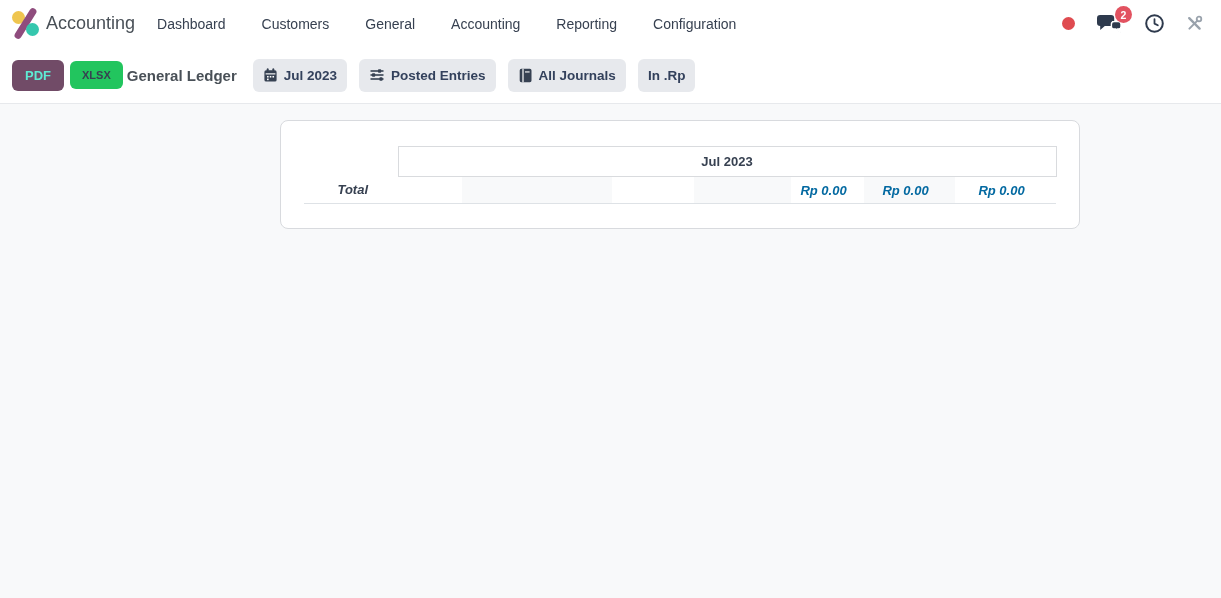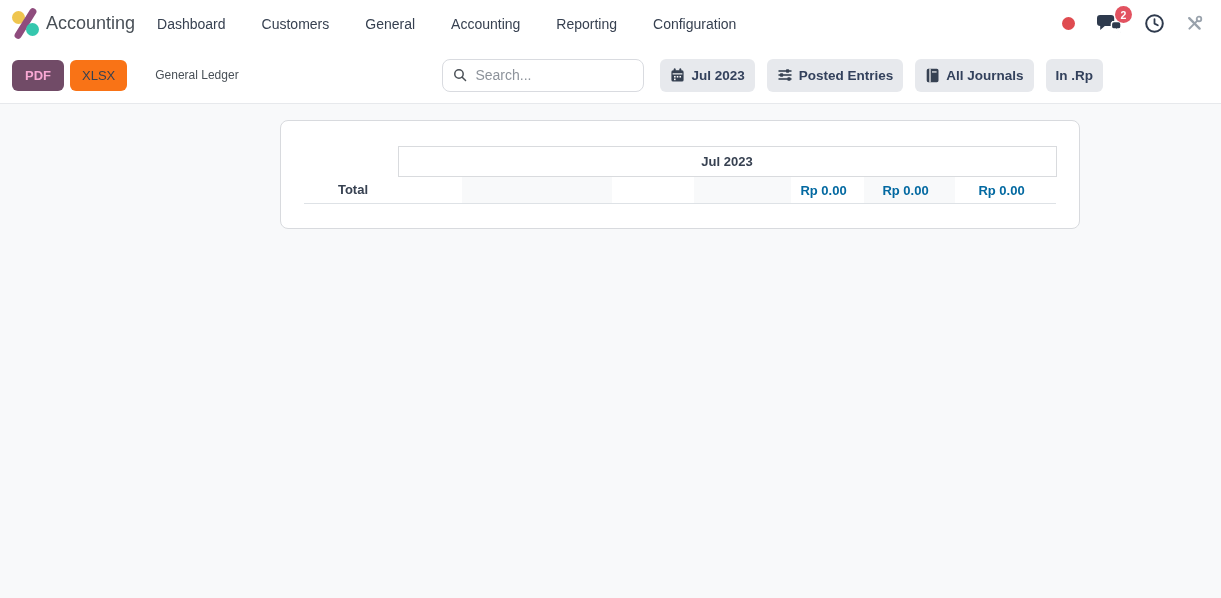--- a/index.html
+++ b/index.html
@@ -39,23 +39,23 @@
   .tray-icon { cursor:pointer; display:flex; }
 
   
   .toolbar {
     height:57px; background:#fff;
     border-bottom:1px solid #e7e9ec;
     display:flex; align-items:center;
     padding:0 118px 0 12px;
   }
   .btn { border:none; cursor:pointer; font-family:inherit; border-radius:6px; }
-  .btn-pdf { background:#714b67; color:#f9a8d4; font-size:13px; font-weight:700; padding:8px 13px; }
-  .btn-xlsx { background:#f97316; color:#374151; font-size:13px; font-weight:400; padding:8px 12px; margin-left:6px; }
-  .page-title { font-size:12px; font-weight:400; color:#495057; margin-left:28px; white-space:nowrap; }
+  .btn-pdf { background:#714b67; color:#5eead4; font-size:13px; font-weight:700; padding:8px 13px; }
+  .btn-xlsx { background:#22c55e; color:#374151; font-size:11px; font-weight:700; padding:8px 12px; margin-left:6px; }
+  .page-title { font-size:15px; font-weight:700; color:#495057; margin-left:4px; white-space:nowrap; }
 
   .search-box {
     margin-left:auto;
     width:202px; height:33px;
     border:1px solid #d9dbe0; border-radius:8px;
     background:#fff;
     display:flex; align-items:center;
     padding:0 10px; gap:8px; flex:0 0 auto;
   }
   .search-box input {
@@ -80,21 +80,21 @@
     border:1px solid #d8dade; border-radius:8px;
     padding:25px 23px 24px;
   }
   table.ledger { width:100%; border-collapse:collapse; table-layout:fixed; font-size:13px; color:#374151; }
   col.stripe { background:#f8f9fa; }
   .period-cell {
     border:1px solid #d9dbde; background:#fff;
     text-align:center; font-weight:600; height:30px;
   }
   .ledger th { font-weight:600; height:28px; text-align:center; vertical-align:middle; }
-  .total-row td { height:27px; border-bottom:1px solid #dee2e6; vertical-align:middle; }
+  .total-row td { height:27px; border-bottom:1px solid #dee2e6; vertical-align:middle;font-style:italic; }
   .total-label { font-weight:700; text-align:right; padding-right:30px; }
   .amount { text-align:center; padding-right:8px; color:#0369a1; font-weight:600; }
 </style>
 </head>
 <body>
 
 <header class="navbar">
   <span class="logo">
     <span class="logo-yellow"></span>
     <span class="logo-bar"></span>
@@ -137,27 +137,20 @@
       </svg>
     </span>
   </div>
 </header>
 
 <div class="toolbar">
   <button class="btn btn-pdf">PDF</button>
   <button class="btn btn-xlsx">XLSX</button>
   <span class="page-title">General Ledger</span>
 
-  <div class="search-box">
-    <svg width="16" height="16" viewBox="0 0 16 16">
-      <circle cx="6.8" cy="6.8" r="4.8" fill="none" stroke="#4a5056" stroke-width="1.7"></circle>
-      <line x1="10.5" y1="10.5" x2="14.3" y2="14.3" stroke="#4a5056" stroke-width="1.7" stroke-linecap="round"></line>
-    </svg>
-    <input type="text" placeholder="Search..." style="">
-  </div>
 
   <div class="filters">
     <button class="btn filter-btn">
       <svg width="15" height="16" viewBox="0 0 16 16">
         <rect x="1.5" y="3" width="13" height="12" rx="1.8" fill="#364152"></rect>
         <rect x="4" y="0.8" width="2" height="3.6" rx="1" fill="#364152"></rect>
         <rect x="10" y="0.8" width="2" height="3.6" rx="1" fill="#364152"></rect>
         <rect x="2.8" y="6.2" width="10.4" height="1.2" fill="#ffffff"></rect>
         <rect x="4.3" y="9" width="1.7" height="1.7" fill="#ffffff"></rect>
         <rect x="7.2" y="9" width="1.7" height="1.7" fill="#ffffff"></rect>

